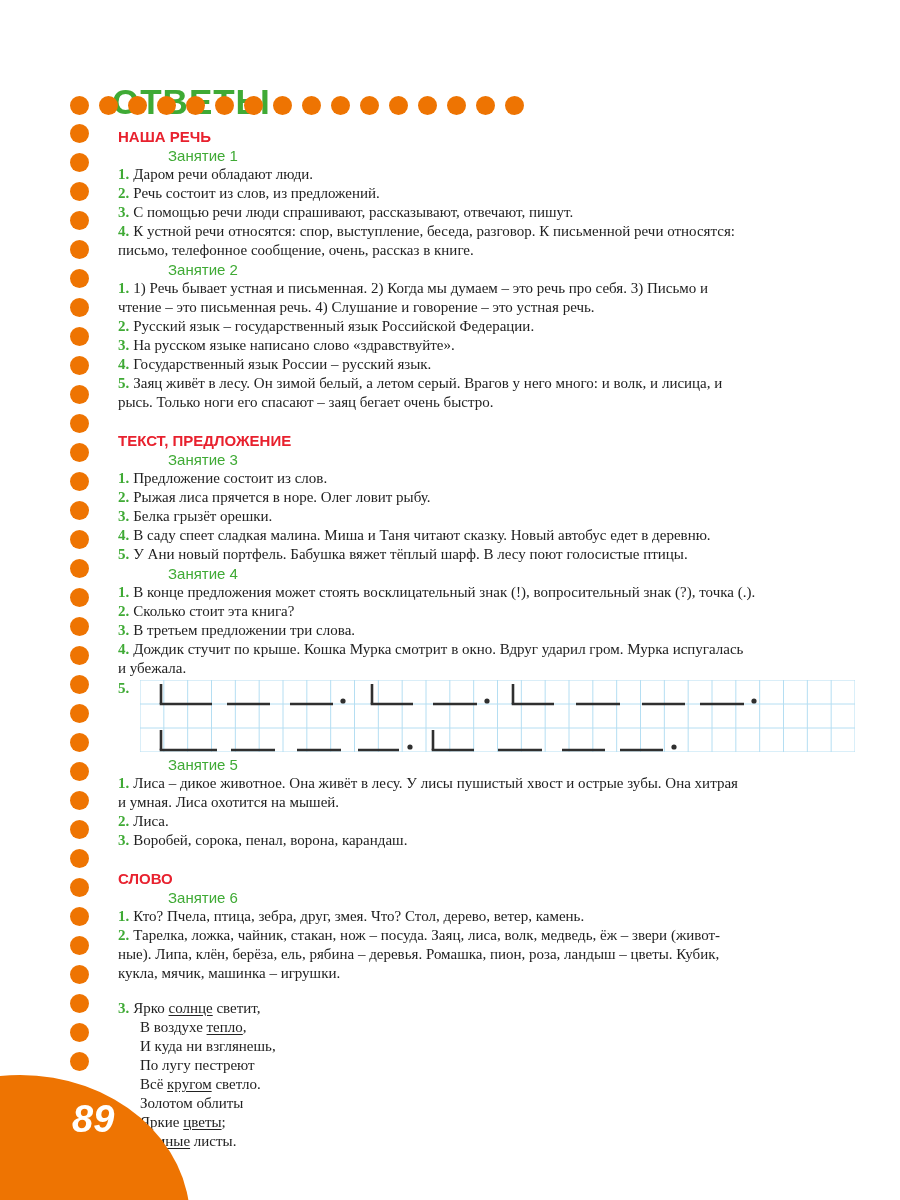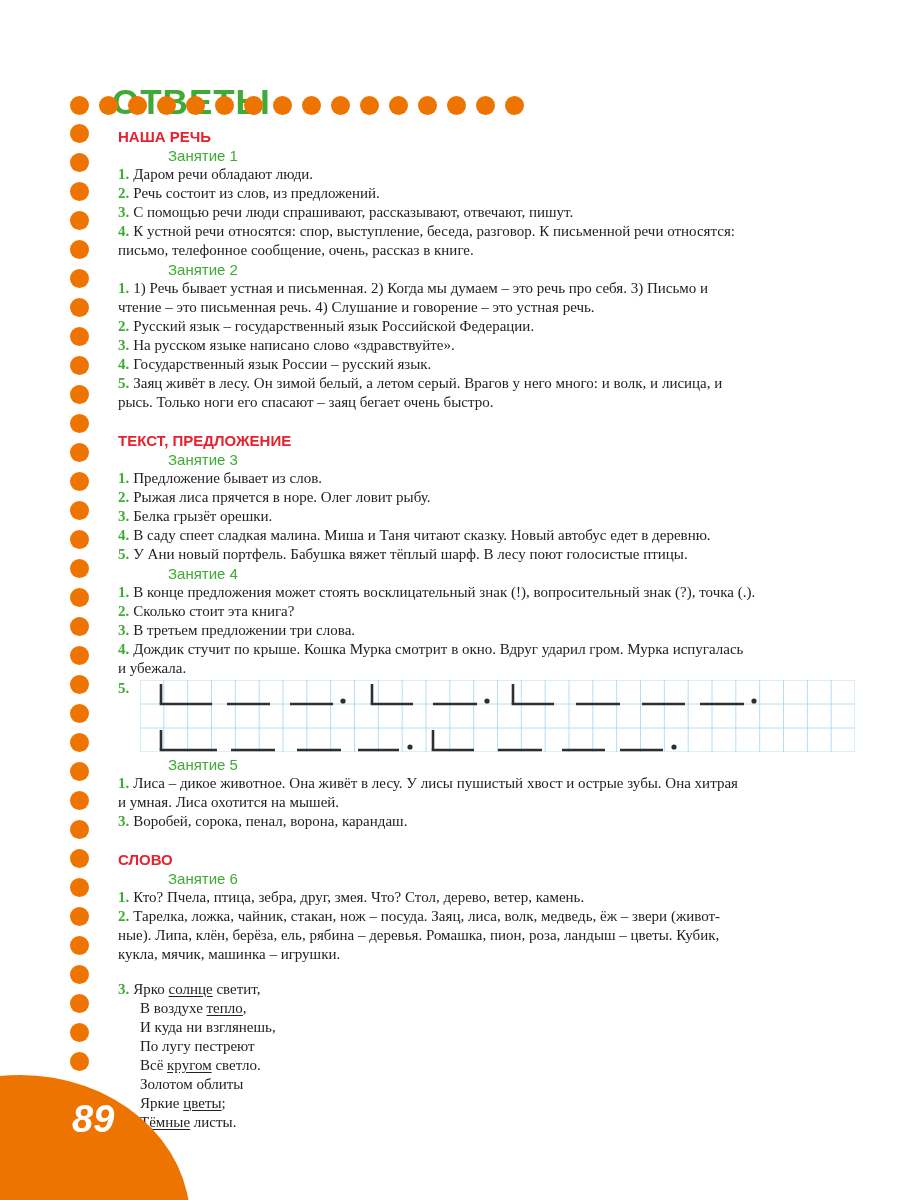--- a/index.html
+++ b/index.html
@@ -112,21 +112,21 @@
 чтение – это письменная речь. 4) Слушание и говорение – это устная речь.</span></div>
       <div class="item"><span class="num">2.</span><span class="item-text">Русский язык – государственный язык Российской Федерации.</span></div>
       <div class="item"><span class="num">3.</span><span class="item-text">На русском языке написано слово «здравствуйте».</span></div>
       <div class="item"><span class="num">4.</span><span class="item-text">Государственный язык России – русский язык.</span></div>
       <div class="item"><span class="num">5.</span><span class="item-text">Заяц живёт в лесу. Он зимой белый, а летом серый. Врагов у него много: и волк, и лисица, и
 рысь. Только ноги его спасают – заяц бегает очень быстро.</span></div>
     </div>
     <div class="section">
       <div class="section-heading">ТЕКСТ, ПРЕДЛОЖЕНИЕ</div>
       <div class="lesson-title">Занятие 3</div>
-      <div class="item"><span class="num">1.</span><span class="item-text">Предложение бывает из слов.</span></div>
+      <div class="item"><span class="num">1.</span><span class="item-text">Предложение состоит из слов.</span></div>
       <div class="item"><span class="num">2.</span><span class="item-text">Рыжая лиса прячется в норе. Олег ловит рыбу.</span></div>
       <div class="item"><span class="num">3.</span><span class="item-text">Белка грызёт орешки.</span></div>
       <div class="item"><span class="num">4.</span><span class="item-text">В саду спеет сладкая малина. Миша и Таня читают сказку. Новый автобус едет в деревню.</span></div>
       <div class="item"><span class="num">5.</span><span class="item-text">У Ани новый портфель. Бабушка вяжет тёплый шарф. В лесу поют голосистые птицы.</span></div>
       <div class="lesson-title">Занятие 4</div>
       <div class="item"><span class="num">1.</span><span class="item-text">В конце предложения может стоять восклицательный знак (!), вопросительный знак (?), точка (.).</span></div>
       <div class="item"><span class="num">2.</span><span class="item-text">Сколько стоит эта книга?</span></div>
       <div class="item"><span class="num">3.</span><span class="item-text">В третьем предложении три слова.</span></div>
       <div class="item"><span class="num">4.</span><span class="item-text">Дождик стучит по крыше. Кошка Мурка смотрит в окно. Вдруг ударил гром. Мурка испугалась
 и убежала.</span></div>
@@ -193,20 +193,21 @@
           <line x1="291.7" y1="70" x2="334" y2="70" stroke="#2f2f2f" stroke-width="2.6"></line>
           <line x1="358" y1="70" x2="402" y2="70" stroke="#2f2f2f" stroke-width="2.6"></line>
           <line x1="422" y1="70" x2="465" y2="70" stroke="#2f2f2f" stroke-width="2.6"></line>
           <line x1="480" y1="70" x2="523" y2="70" stroke="#2f2f2f" stroke-width="2.6"></line>
           <circle cx="534" cy="67" r="2.6" fill="#2f2f2f"></circle>
         </svg>
       </div>
       <div class="lesson-title">Занятие 5</div>
       <div class="item"><span class="num">1.</span><span class="item-text">Лиса – дикое животное. Она живёт в лесу. У лисы пушистый хвост и острые зубы. Она хитрая
 и умная. Лиса охотится на мышей.</span></div>
+      <div class="item"><span class="num">2.</span><span class="item-text">Лиса.</span></div>
       <div class="item"><span class="num">3.</span><span class="item-text">Воробей, сорока, пенал, ворона, карандаш.</span></div>
     </div>
     <div class="section">
       <div class="section-heading">СЛОВО</div>
       <div class="lesson-title">Занятие 6</div>
       <div class="item"><span class="num">1.</span><span class="item-text">Кто? Пчела, птица, зебра, друг, змея. Что? Стол, дерево, ветер, камень.</span></div>
       <div class="item"><span class="num">2.</span><span class="item-text">Тарелка, ложка, чайник, стакан, нож – посуда. Заяц, лиса, волк, медведь, ёж – звери (живот-
 ные). Липа, клён, берёза, ель, рябина – деревья. Ромашка, пион, роза, ландыш – цветы. Кубик,
 кукла, мячик, машинка – игрушки.</span></div>
       <div class="item">

